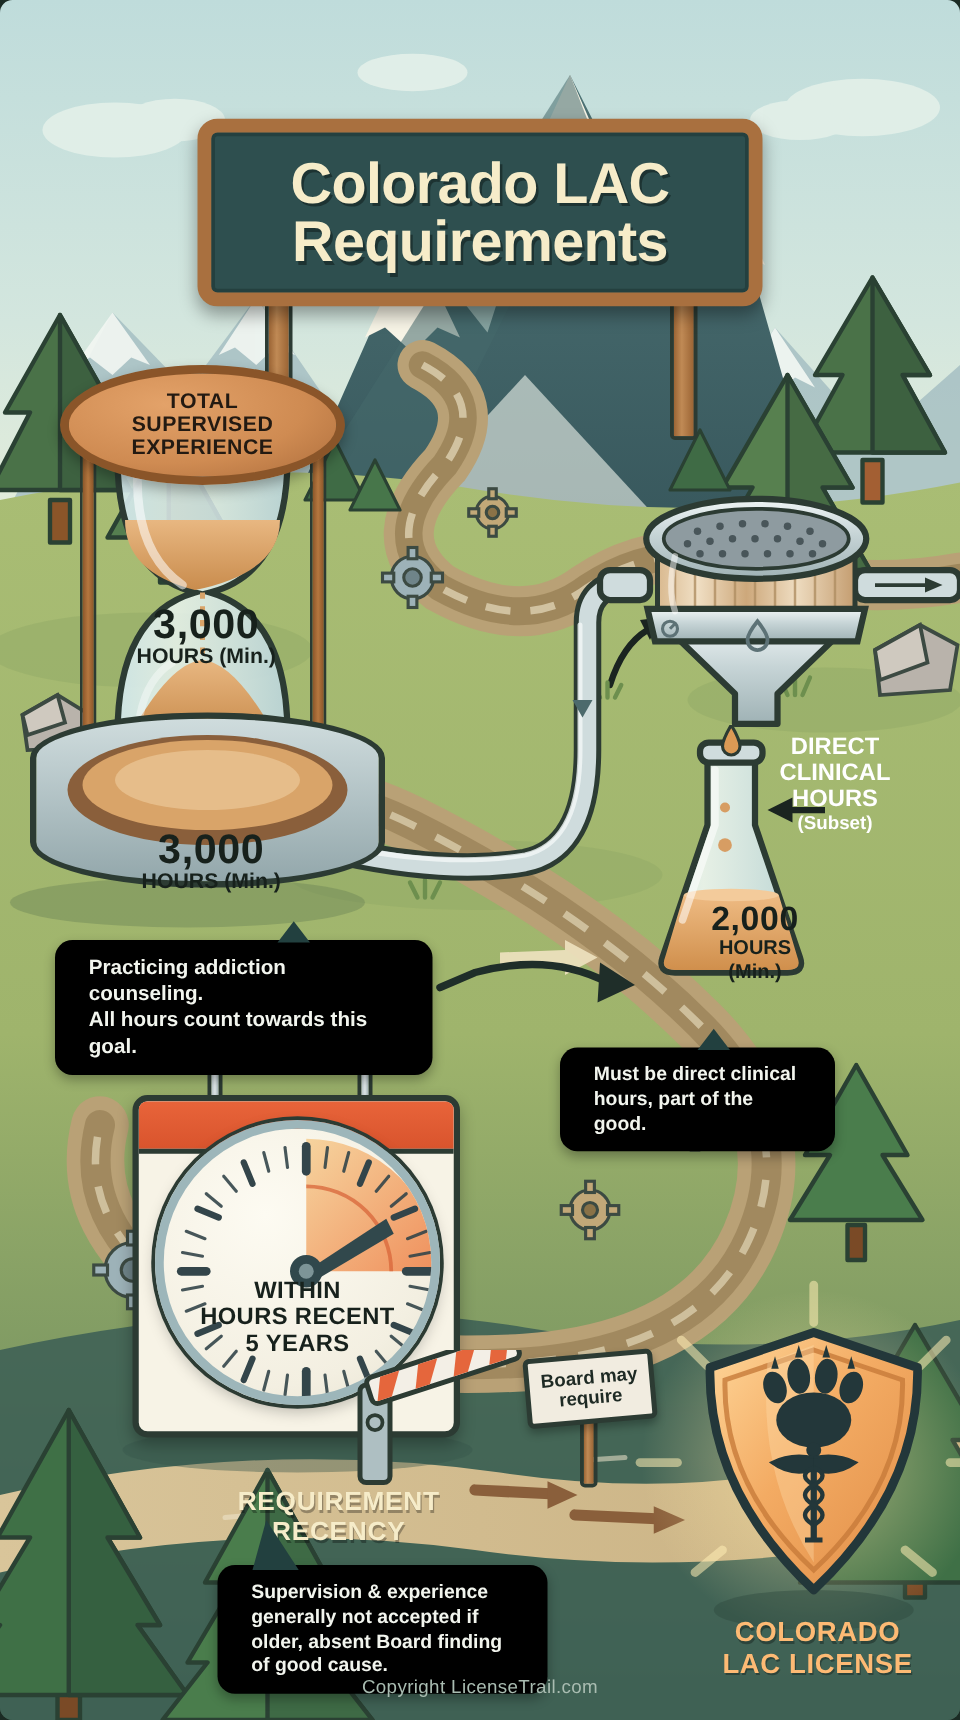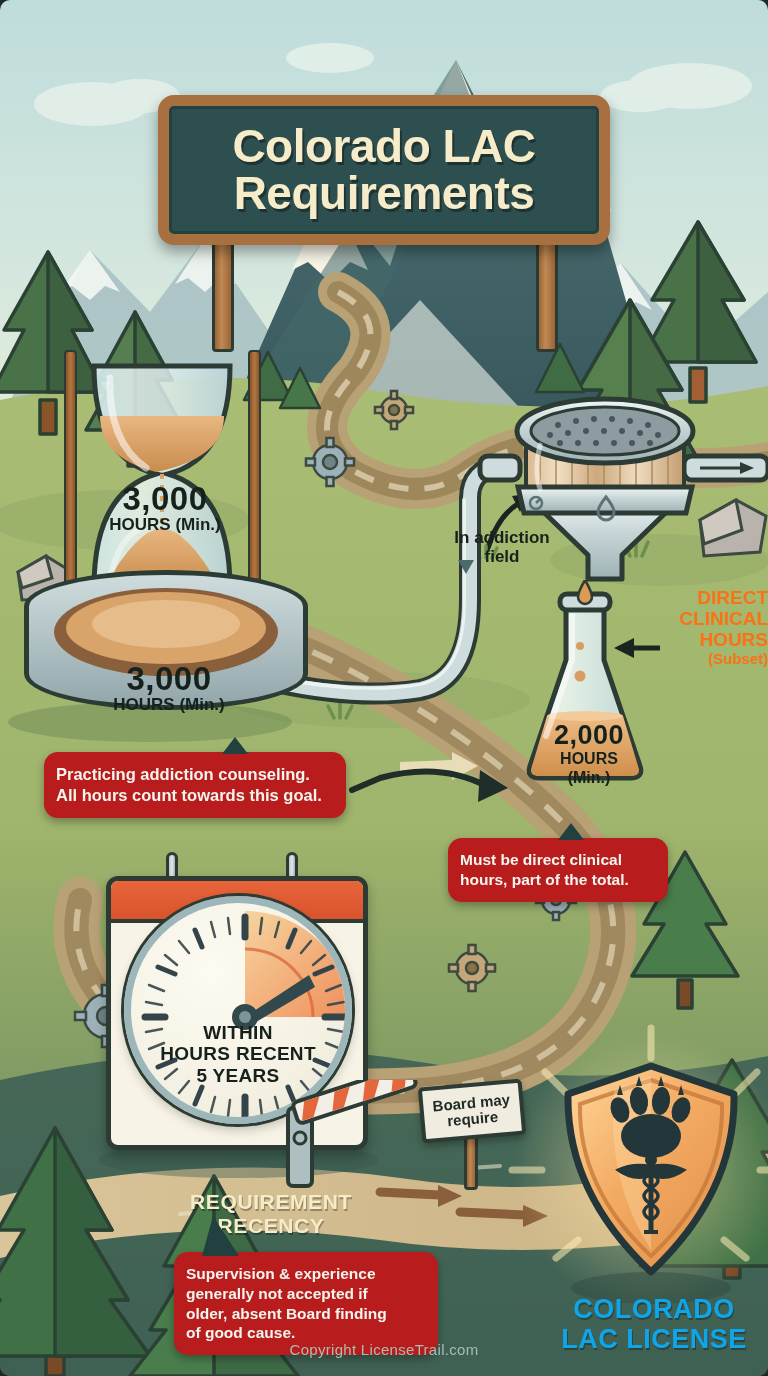--- a/index.html
+++ b/index.html
@@ -81,36 +81,36 @@
   .hours-sub { font-weight: bold; font-size: 17px; line-height: 1.2; }
   #hg-inner-label { left: 66px; top: 190px; width: 150px; z-index: 3; }
   #hg-base-label  { left: 55px; top: 370px; width: 180px; z-index: 6; }
 
   
   #funnel-group { left: 500px; top: 385px; width: 210px; height: 200px; z-index: 27; }
 
   
   #flask-group { left: 520px; top: 580px; width: 130px; height: 210px; z-index: 27; }
   #flask-label {
-    left: 632px; top: 588px; width: 136px; z-index: 29;
-    color: #f97316; font-weight: bold; font-size: 19px; line-height: 1.1;
-    text-align: right;
+    left: 600px; top: 588px; width: 136px; z-index: 29;
+    color: #ffffff; font-weight: bold; font-size: 19px; line-height: 1.1;
+    text-align: center;
   }
   #flask-label .sub { font-size: 15px; font-weight: bold; }
-  #flask-hours { left: 531px; top: 722px; width: 116px; z-index: 30; text-align: center; }
+  #flask-hours { left: 546px; top: 722px; width: 116px; z-index: 30; text-align: center; }
   #flask-hours .hours-num { font-size: 27px; }
   #flask-hours .hours-sub { font-size: 16px; }
 
   
   .callout {
-    background: #b91c1c;
+    background: #000000;
     color: #f2f5ee;
     font-weight: bold;
     border-radius: 14px;
-    padding: 12px 12px;
+    padding: 12px 27px;
     line-height: 1.28;
     box-shadow: 0 4px 9px rgba(0,0,0,.3);
     z-index: 32;
   }
   .callout .tail {
     position: absolute; width: 0; height: 0;
     border-left: 13px solid transparent;
     border-right: 13px solid transparent;
     border-bottom: 17px solid #22403f;
   }
@@ -179,21 +179,21 @@
   }
   #board-sign span {
     color: #1e2a24; font-weight: bold; font-size: 15px;
     line-height: 1.1; text-align: center;
   }
 
   
   #shield-group { left: 556px; top: 1060px; width: 190px; height: 220px; z-index: 29; }
   #license-title {
     left: 540px; top: 1294px; width: 228px; z-index: 31;
-    color: #0ea5e9; font-weight: bold; font-size: 27px;
+    color: #fdba74; font-weight: bold; font-size: 22px;
     line-height: 1.12; letter-spacing: .5px; text-align: center;
     text-shadow: 1px 2px 0 rgba(0,0,0,.3);
   }
 
   
   #footer-copyright {
     left: 0; top: 1341px; width: 768px; text-align: center;
     color: #a9bcb1; font-size: 15px; letter-spacing: .3px; z-index: 35;
   }
 </style>
@@ -522,20 +522,27 @@
       <path d="M14 54 Q14 96 70 110 Q138 96 138 54 Z" fill="url(#sandG)"></path>
 
       <path d="M18 226 Q50 168 76 166 Q102 168 134 226 Z" fill="url(#sandG)"></path>
 
       <line x1="76" y1="112" x2="76" y2="168" stroke="#d9a469" stroke-width="4" stroke-dasharray="5 6"></line>
 
       <path d="M24 16 Q22 80 60 106" stroke="#ffffff" stroke-width="7" fill="none" opacity="0.55" stroke-linecap="round"></path>
       <path d="M26 210 Q32 180 52 168" stroke="#ffffff" stroke-width="6" fill="none" opacity="0.4" stroke-linecap="round"></path>
     </svg>
 
+    <div class="abs" id="hg-cap">
+      <div class="cap-text">
+        <div>TOTAL</div>
+        <div>SUPERVISED</div>
+        <div>EXPERIENCE</div>
+      </div>
+    </div>
 
     <div class="abs" id="hg-base"></div>
 
     <svg class="abs" style="left:26px; top:292px; width:232px; height:96px;" viewBox="0 0 232 96">
       <ellipse cx="116" cy="48" rx="112" ry="44" fill="#8a5f3b"></ellipse>
       <ellipse cx="116" cy="44" rx="100" ry="36" fill="#d9a469"></ellipse>
       <ellipse cx="116" cy="40" rx="74" ry="24" fill="#e6bd8a"></ellipse>
     </svg>
 
     <div class="abs hours-label" id="hg-inner-label">
@@ -608,24 +615,20 @@
     </g>
 
     <path d="M106 112 q8 10 8 15 a8 8 0 0 1 -16 0 q0 -5 8 -15 Z" fill="none" stroke="#5d7276" stroke-width="3"></path>
 
     <circle cx="36" cy="118" r="6" fill="none" stroke="#5d7276" stroke-width="2.5"></circle>
     <line x1="36" y1="118" x2="40" y2="114" stroke="#5d7276" stroke-width="2.5"></line>
 
     <path d="M40 60 Q34 86 40 104" stroke="#ffffff" stroke-width="5" fill="none" opacity="0.5" stroke-linecap="round"></path>
   </svg>
 
-  <div class="abs" id="addiction-note">
-    <div>In addiction</div>
-    <div>field</div>
-  </div>
 
   <svg class="abs" id="flask-group" viewBox="0 0 130 210">
     <defs>
       <linearGradient id="flaskG" x1="0" y1="0" x2="1" y2="0">
         <stop offset="0%" stop-color="#d6eaec" stop-opacity="0.95"></stop>
         <stop offset="30%" stop-color="#f2fafa" stop-opacity="0.85"></stop>
         <stop offset="100%" stop-color="#bcd6d9" stop-opacity="0.95"></stop>
       </linearGradient>
       <linearGradient id="liquidG" x1="0" y1="0" x2="0" y2="1">
         <stop offset="0%" stop-color="#eebb83"></stop>
@@ -663,21 +666,21 @@
 
   <div class="abs callout" id="callout-total">
     <div class="tail"></div>
     <div>Practicing addiction counseling.</div>
     <div>All hours count towards this goal.</div>
   </div>
 
   <div class="abs callout" id="callout-direct">
     <div class="tail"></div>
     <div>Must be direct clinical</div>
-    <div>hours, part of the total.</div>
+    <div>hours, part of the good.</div>
   </div>
 
   <div class="abs" id="calendar-group">
     <div class="abs cal-ring" style="left:68px;"></div>
     <div class="abs cal-ring" style="left:188px;"></div>
 
     <div class="abs" id="cal-body">
       <div id="cal-header"></div>
     </div>
 

